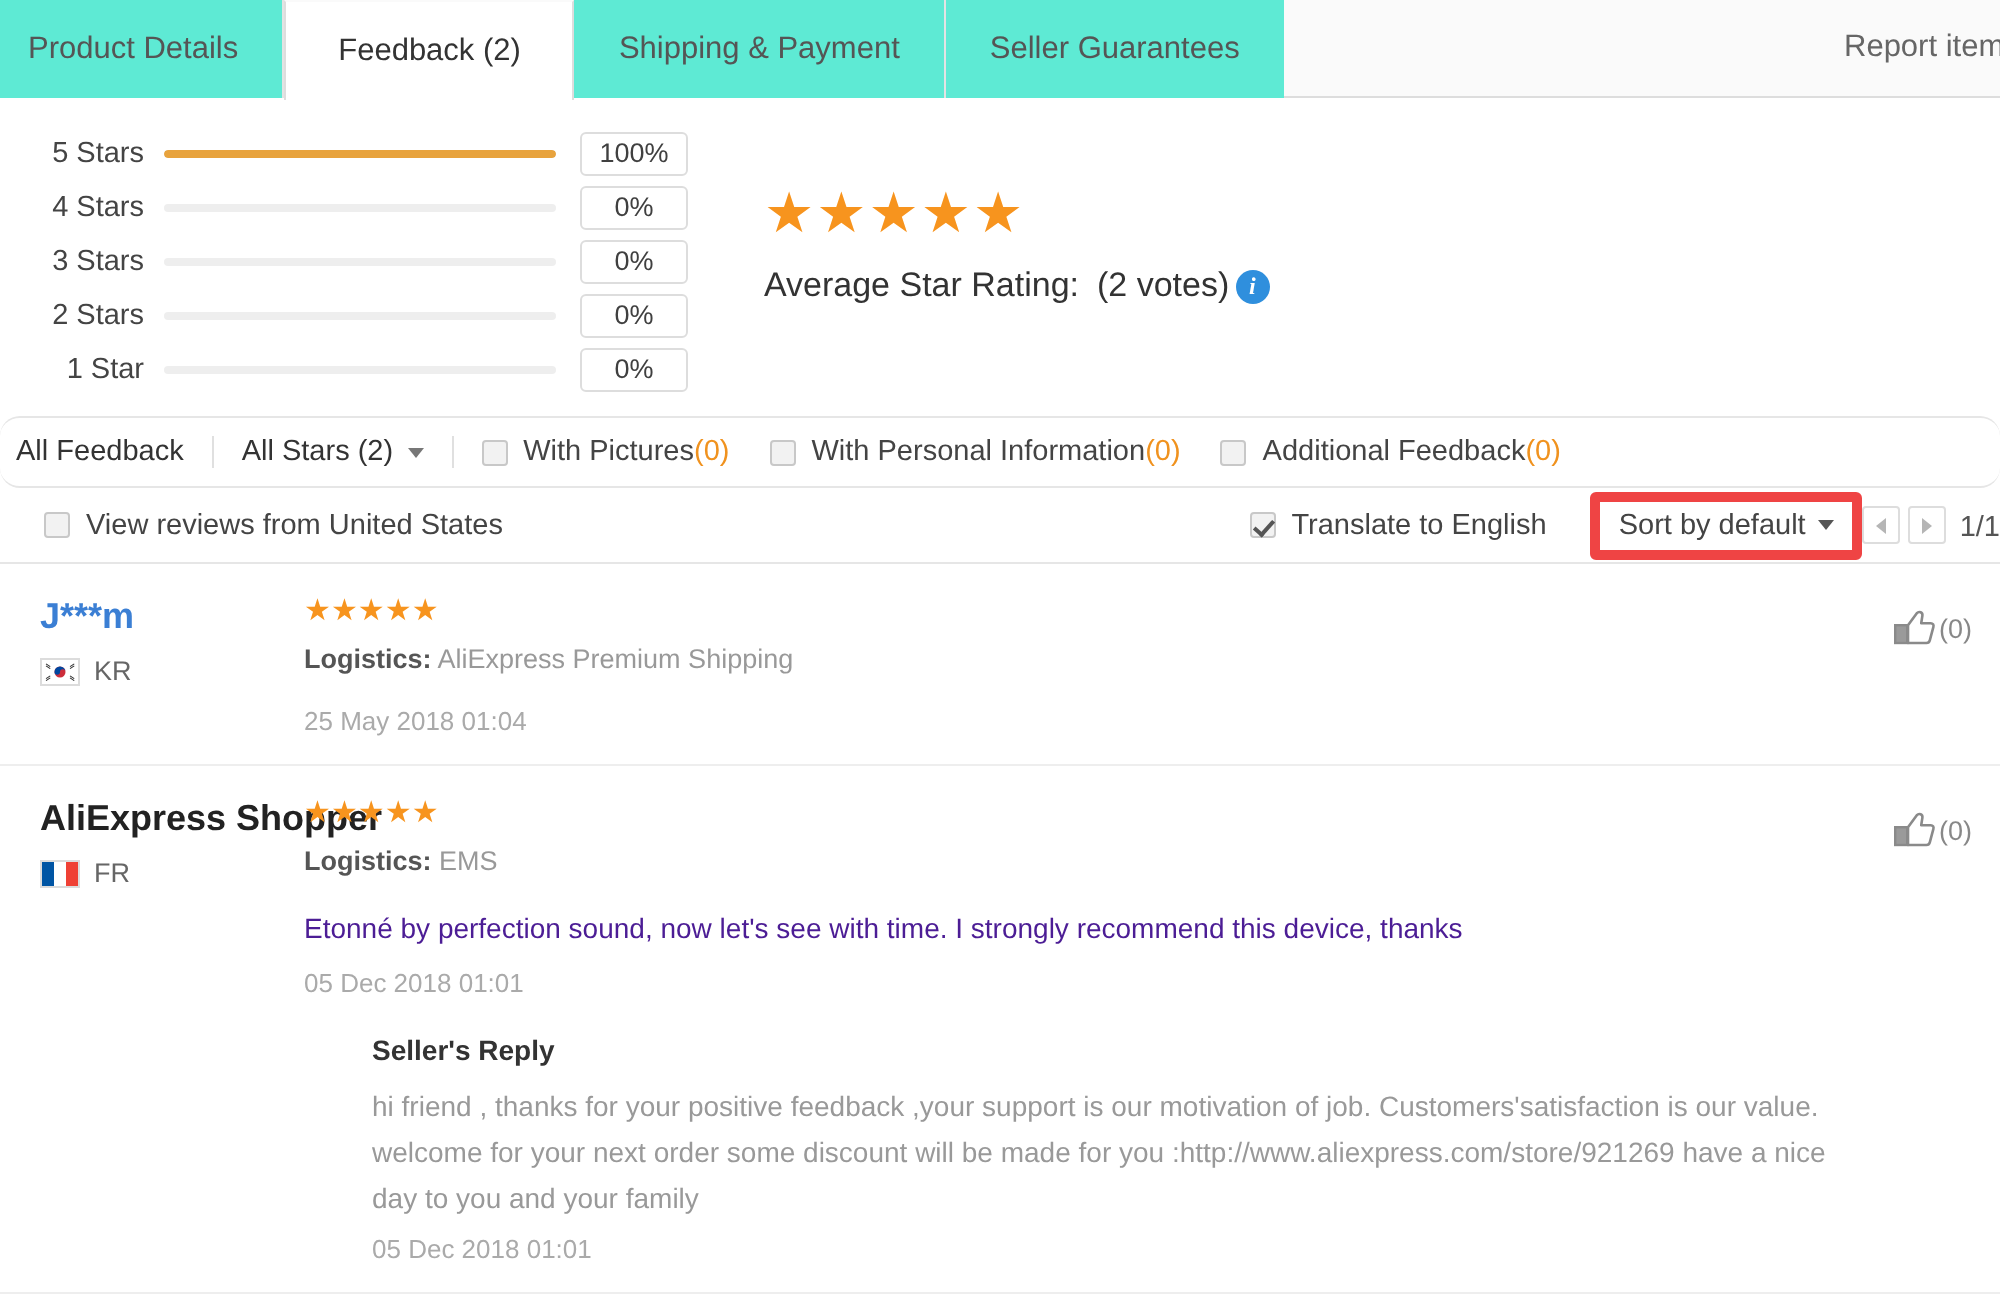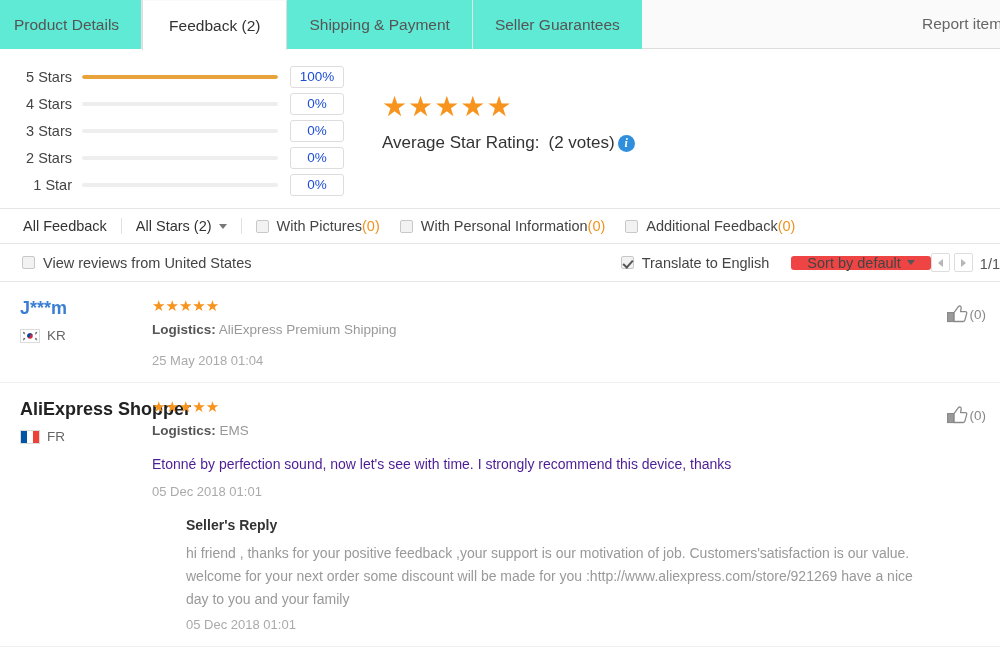--- a/index.html
+++ b/index.html
@@ -94,21 +94,21 @@
     border-radius: 2px;
   }
   .pct-box {
     margin-left: 12px;
     width: 54px;
     height: 22px;
     border: 1px solid #dddddd;
     border-radius: 3px;
     background: #ffffff;
     font-size: 13.5px;
-    color: #1d4ed8;
+    color: #404040;
     display: flex;
     align-items: center;
     justify-content: center;
   }
 
   .avg-block { padding-left: 12px; padding-top: 30px; }
   .avg-stars { font-size: 0; line-height: 0; margin-bottom: 12px; }
   .avg-stars .star { font-size: 28px; color: #f7941e; line-height: 1; letter-spacing: 1px; }
   .avg-line {
     display: flex;
@@ -133,23 +133,24 @@
     cursor: pointer;
   }
 
   
   .filters {
     border-top: 1px solid #e6e6e6;
     border-bottom: 1px solid #e6e6e6;
     height: 36px;
     display: flex;
     align-items: center;
-    padding-left: 23px;
+    padding-left: 8px;
     font-size: 14.5px;
     color: #444444;
+    border-radius: 10px;
   }
   .filter-link { cursor: pointer; color: #333333; }
   .divider {
     width: 1px; height: 16px;
     background: #e0e0e0;
     margin: 0 14px;
   }
   .stars-sel {
     display: flex;
     align-items: center;
@@ -202,23 +203,23 @@
     padding-left: 22px;
     padding-right: 0;
     font-size: 14.5px;
     color: #444444;
     border-bottom: 1px solid #e6e6e6;
   }
   .spacer { flex: 1; }
   .sortbox {
     display: flex;
     align-items: center;
-    height: 14px;
+    height: 34px;
     padding: 0 9px;
-    border: 7px solid #ef4444;
+    border: 5px solid #ef4444;
     border-radius: 3px;
     background: #ffffff;
     font-size: 14.5px;
     color: #444444;
     margin-left: 22px;
     cursor: pointer;
     white-space: nowrap;
   }
   .sortbox .caret { border-top-color: #555555; margin-left: 6px; }
   .pager { display: flex; align-items: flex-end; margin-left: 0; }

